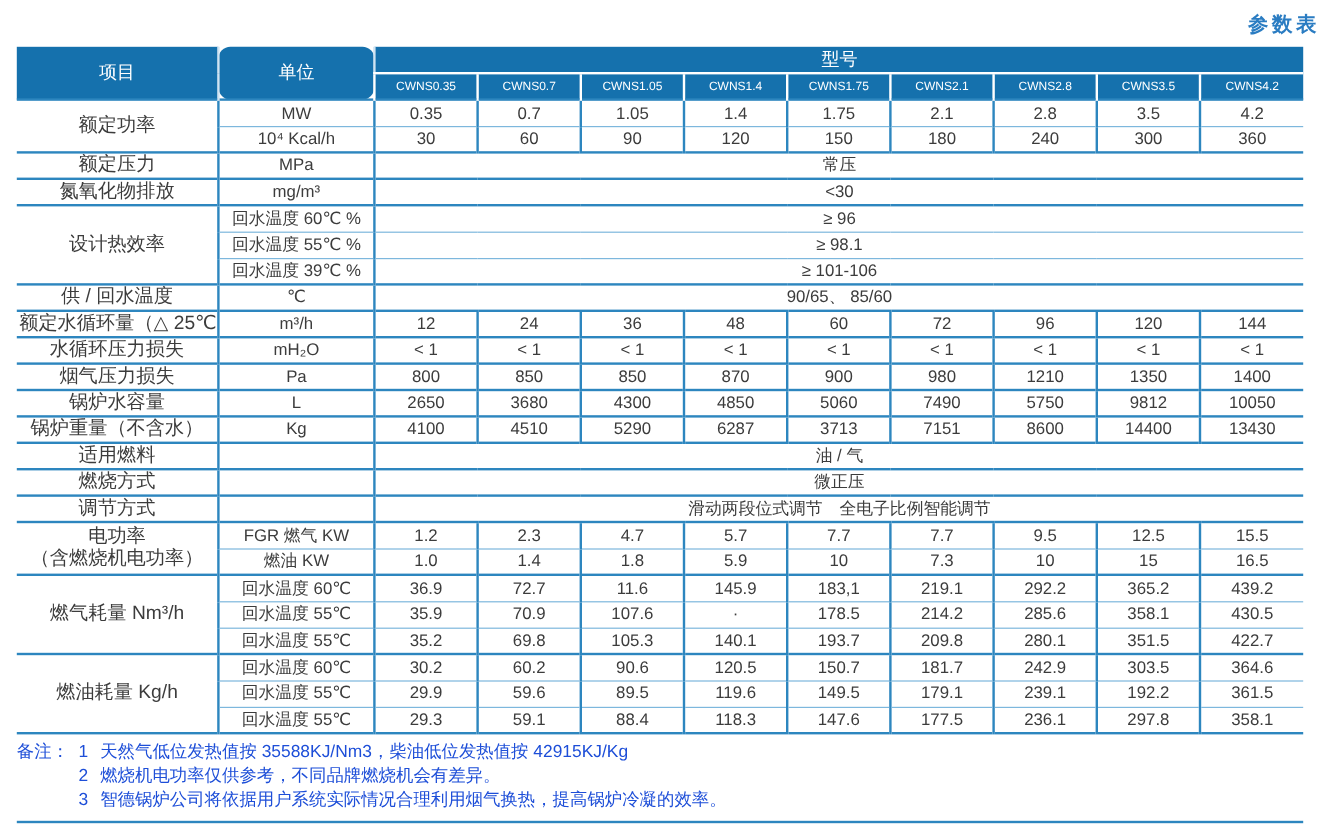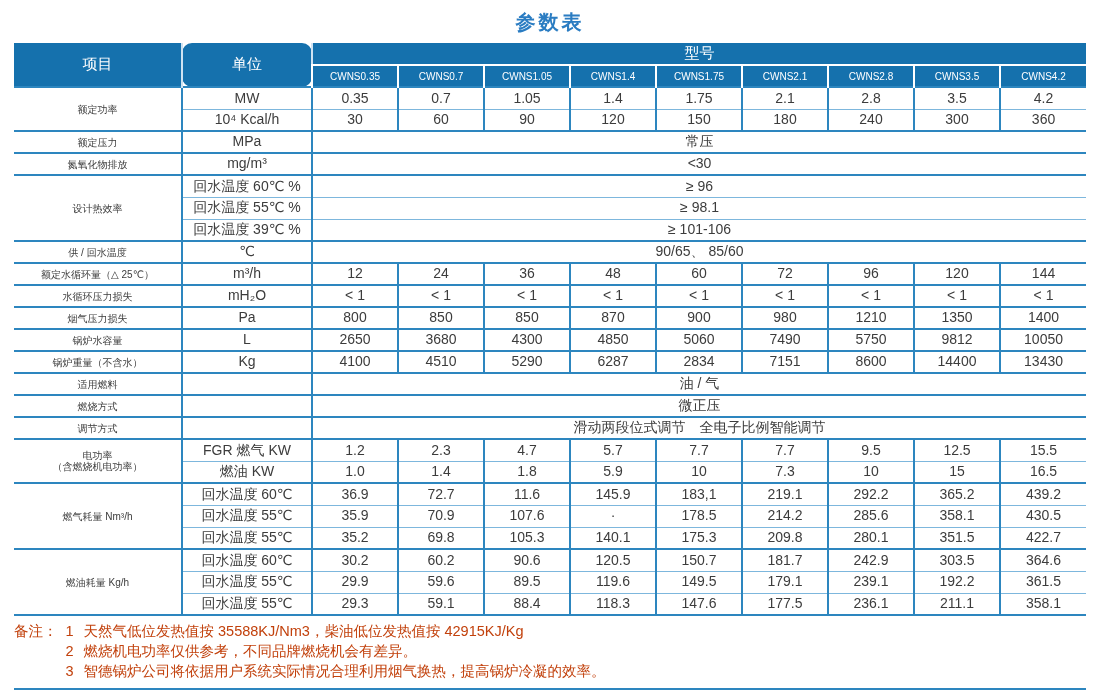--- a/index.html
+++ b/index.html
@@ -6,23 +6,23 @@
   html, body { margin: 0; padding: 0; background: #ffffff; }
   body {
     width: 1100px; height: 697px;
     font-family: "Liberation Sans", "DejaVu Sans", sans-serif;
     color: #3c3c3c;
     -webkit-font-smoothing: antialiased;
   }
   .page { position: relative; width: 1100px; height: 697px; overflow: hidden; }
 
   .title {
-    text-align: center;
+    text-align: right;
     color: #2a7cc2;
-    font-size: 20px;
+    font-size: 17px;
     font-weight: 600;
     letter-spacing: 3px;
     margin: 0;
     padding: 9px 0 7px 0;
     border-radius: 23px;
   }
 
   table.params {
     border-collapse: collapse;
     table-layout: fixed;
@@ -51,36 +51,36 @@
     height: 22px;
     padding: 0 2px;
     text-align: center;
     font-size: 14px;
     line-height: 1.1;
     border-top: 1px solid #7db7dd;
     white-space: nowrap;
     overflow: hidden;
   }
   tbody tr.group-start td { border-top: 2px solid #2d86bf; }
-  tbody td.item { border-top: 2px solid #2d86bf; font-size: 10px; }
+  tbody td.item { border-top: 2px solid #2d86bf; font-size: 16px; }
   tbody td.unit { border-left: 2px solid #2d86bf; border-right: 2px solid #2d86bf; margin-left: 48px; }
   tbody td.span { border-left: 2px solid #2d86bf; margin-left: 40px; }
   tbody td.val  { border-left: 2px solid #2d86bf; }
   tbody td.val:first-of-type { border-left: 2px solid #2d86bf; }
 
   .notes {
     width: 1072px;
     margin: 0 14px;
     padding: 5px 0 7px 0;
     border-bottom: 2px solid #2d86bf;
     display: flex;
     align-items: flex-start;
     font-size: 14.5px;
     line-height: 20px;
-    color: #c2410c;
+    color: #1d4ed8;
   }
   .notes-label { flex: 0 0 auto; padding-right: 8px; }
   .notes-list { flex: 1 1 auto; }
   .note-line { display: flex; }
   .note-num { flex: 0 0 18px; }
   .note-text { flex: 1 1 auto; }
 </style>
 </head>
 <body>
 
@@ -226,21 +226,21 @@
           <td class="val">9812</td>
           <td class="val">10050</td>
         </tr>
         <tr class="group-start">
           <td class="item" rowspan="1">锅炉重量（不含水）</td>
           <td class="unit">Kg</td>
           <td class="val">4100</td>
           <td class="val">4510</td>
           <td class="val">5290</td>
           <td class="val">6287</td>
-          <td class="val">2834</td>
+          <td class="val">3713</td>
           <td class="val">7151</td>
           <td class="val">8600</td>
           <td class="val">14400</td>
           <td class="val">13430</td>
         </tr>
         <tr class="group-start">
           <td class="item" rowspan="1">适用燃料</td>
           <td class="unit"></td>
           <td class="span" colspan="9">油 / 气</td>
         </tr>
@@ -303,21 +303,21 @@
           <td class="val">285.6</td>
           <td class="val">358.1</td>
           <td class="val">430.5</td>
         </tr>
         <tr>
           <td class="unit">回水温度 55℃</td>
           <td class="val">35.2</td>
           <td class="val">69.8</td>
           <td class="val">105.3</td>
           <td class="val">140.1</td>
-          <td class="val">175.3</td>
+          <td class="val">193.7</td>
           <td class="val">209.8</td>
           <td class="val">280.1</td>
           <td class="val">351.5</td>
           <td class="val">422.7</td>
         </tr>
         <tr class="group-start">
           <td class="item" rowspan="3">燃油耗量  Kg/h</td>
           <td class="unit">回水温度 60℃</td>
           <td class="val">30.2</td>
           <td class="val">60.2</td>
@@ -343,21 +343,21 @@
         </tr>
         <tr>
           <td class="unit">回水温度 55℃</td>
           <td class="val">29.3</td>
           <td class="val">59.1</td>
           <td class="val">88.4</td>
           <td class="val">118.3</td>
           <td class="val">147.6</td>
           <td class="val">177.5</td>
           <td class="val">236.1</td>
-          <td class="val">211.1</td>
+          <td class="val">297.8</td>
           <td class="val">358.1</td>
         </tr>
       </tbody>
   </table>
 
   <div class="notes">
     <span class="notes-label">备注：</span>
     <div class="notes-list">
         <div class="note-line">
           <span class="note-num">1</span>

